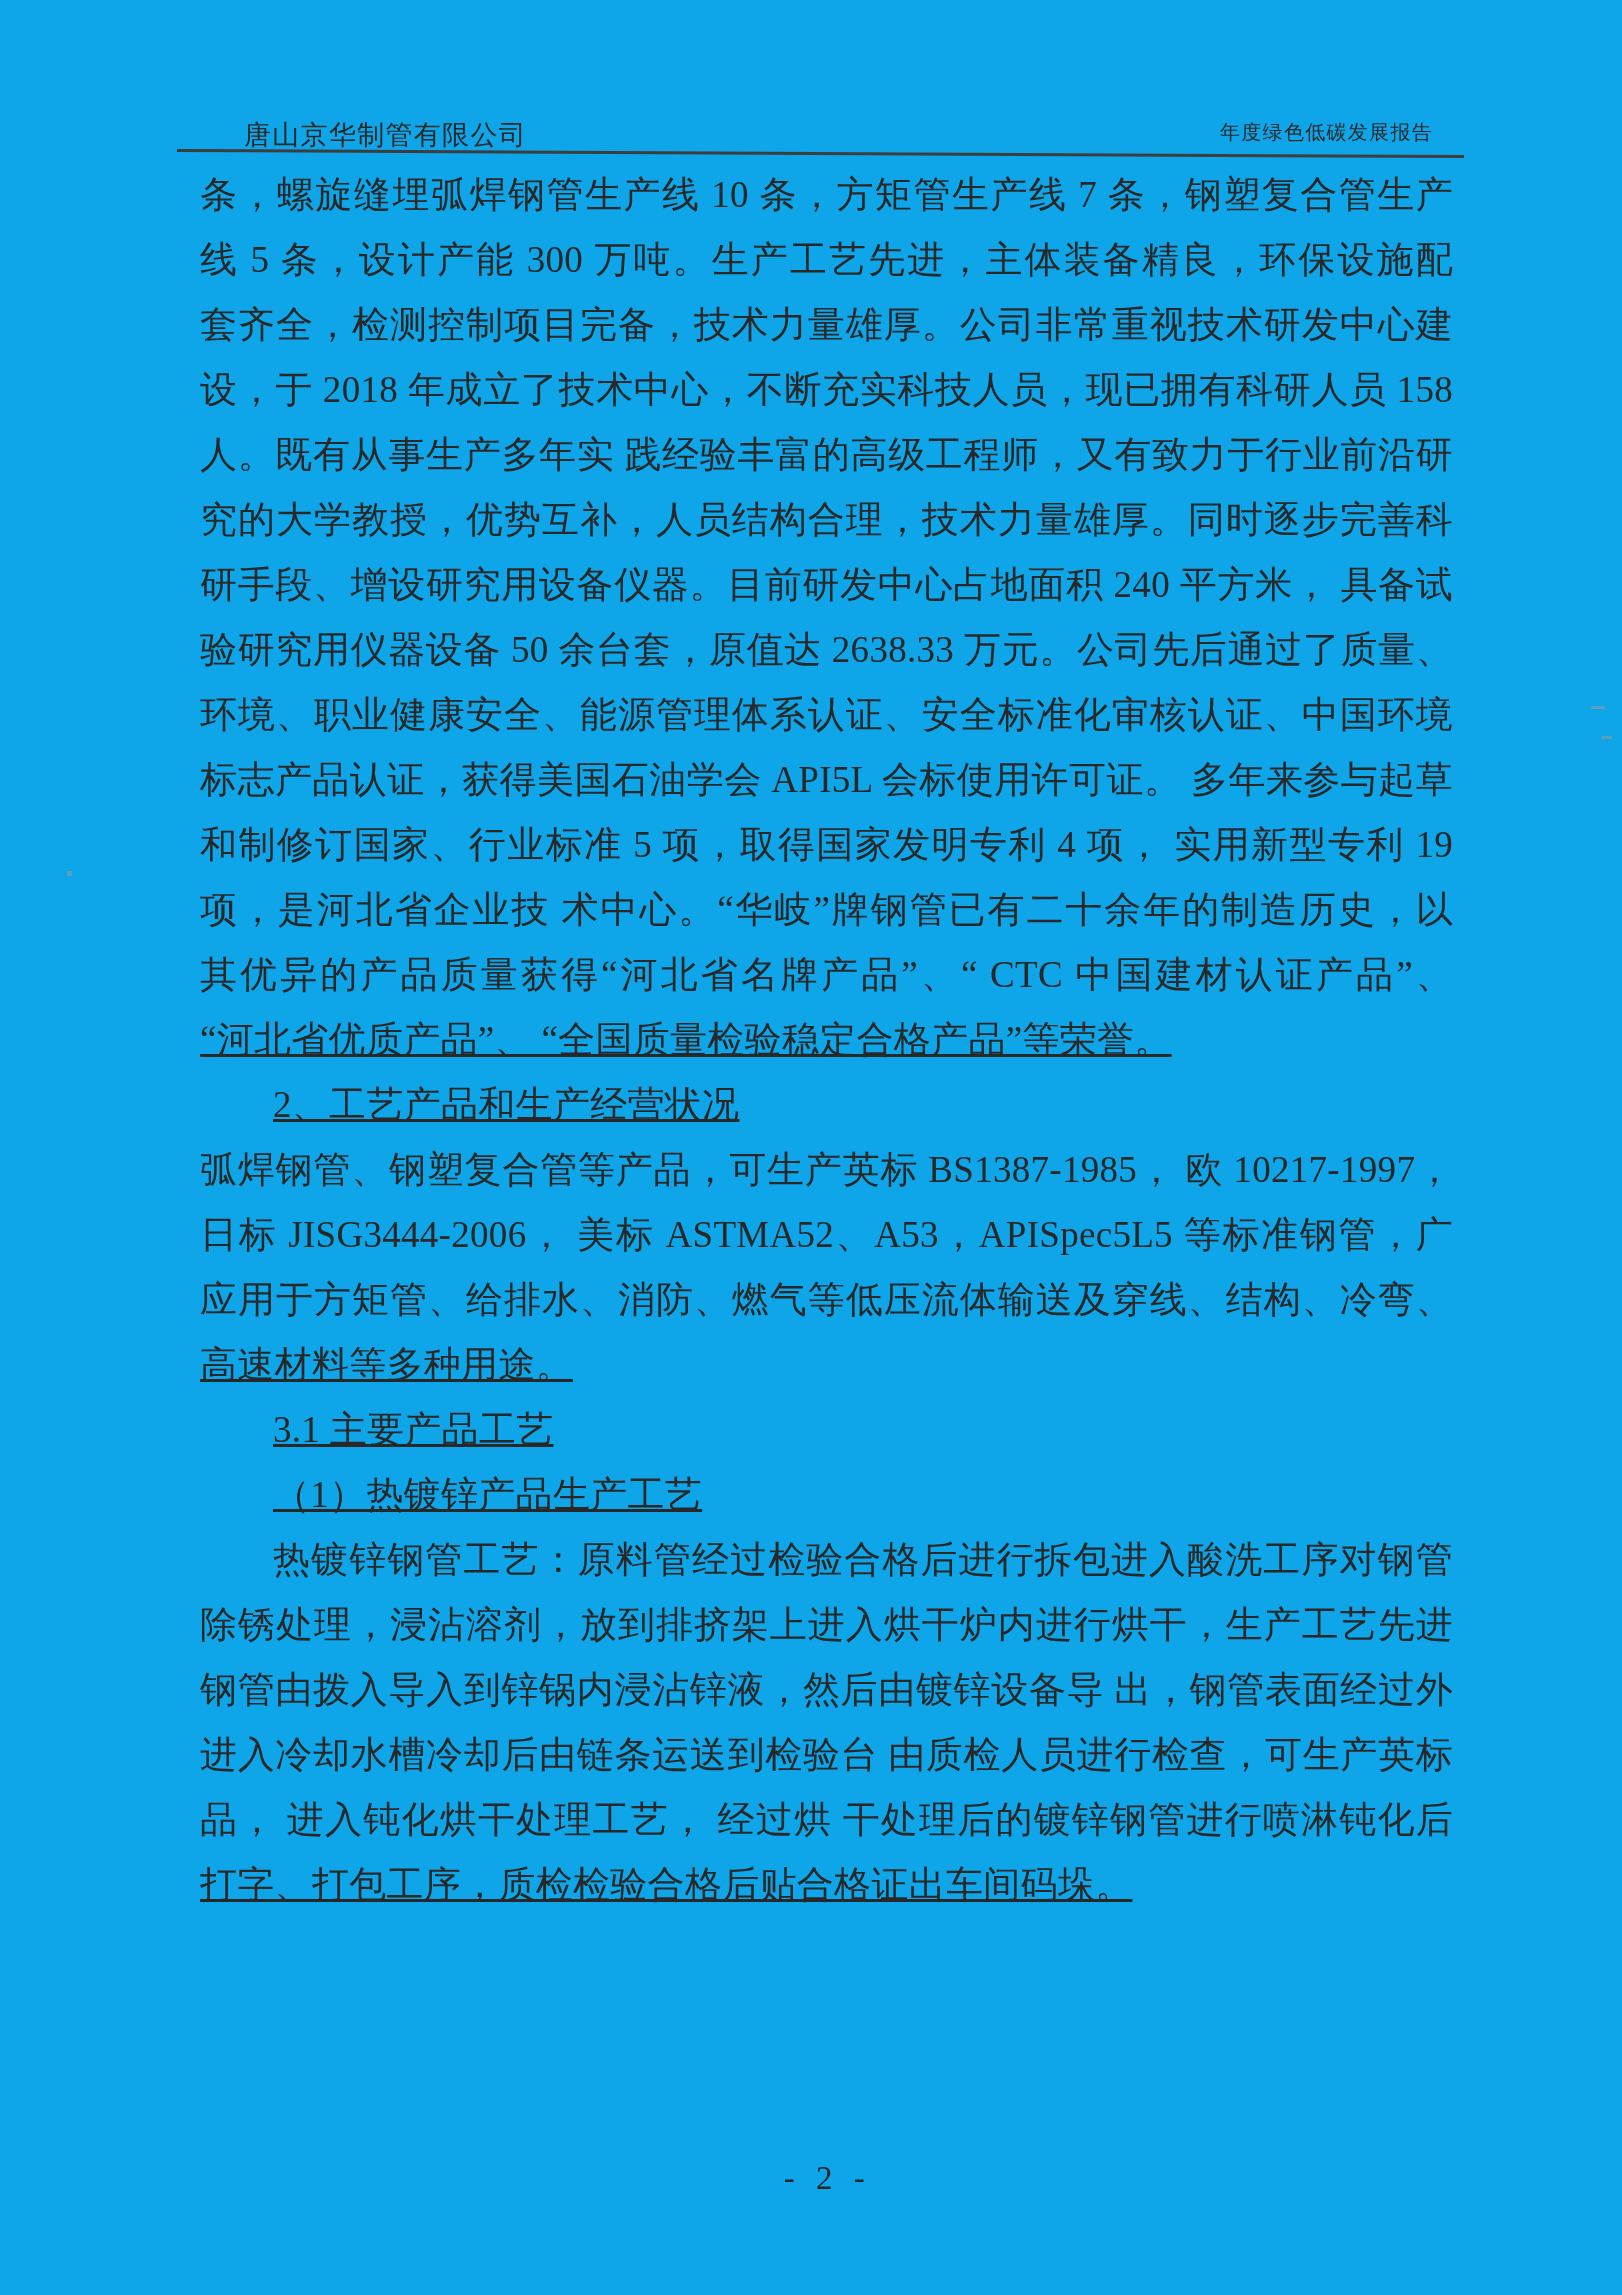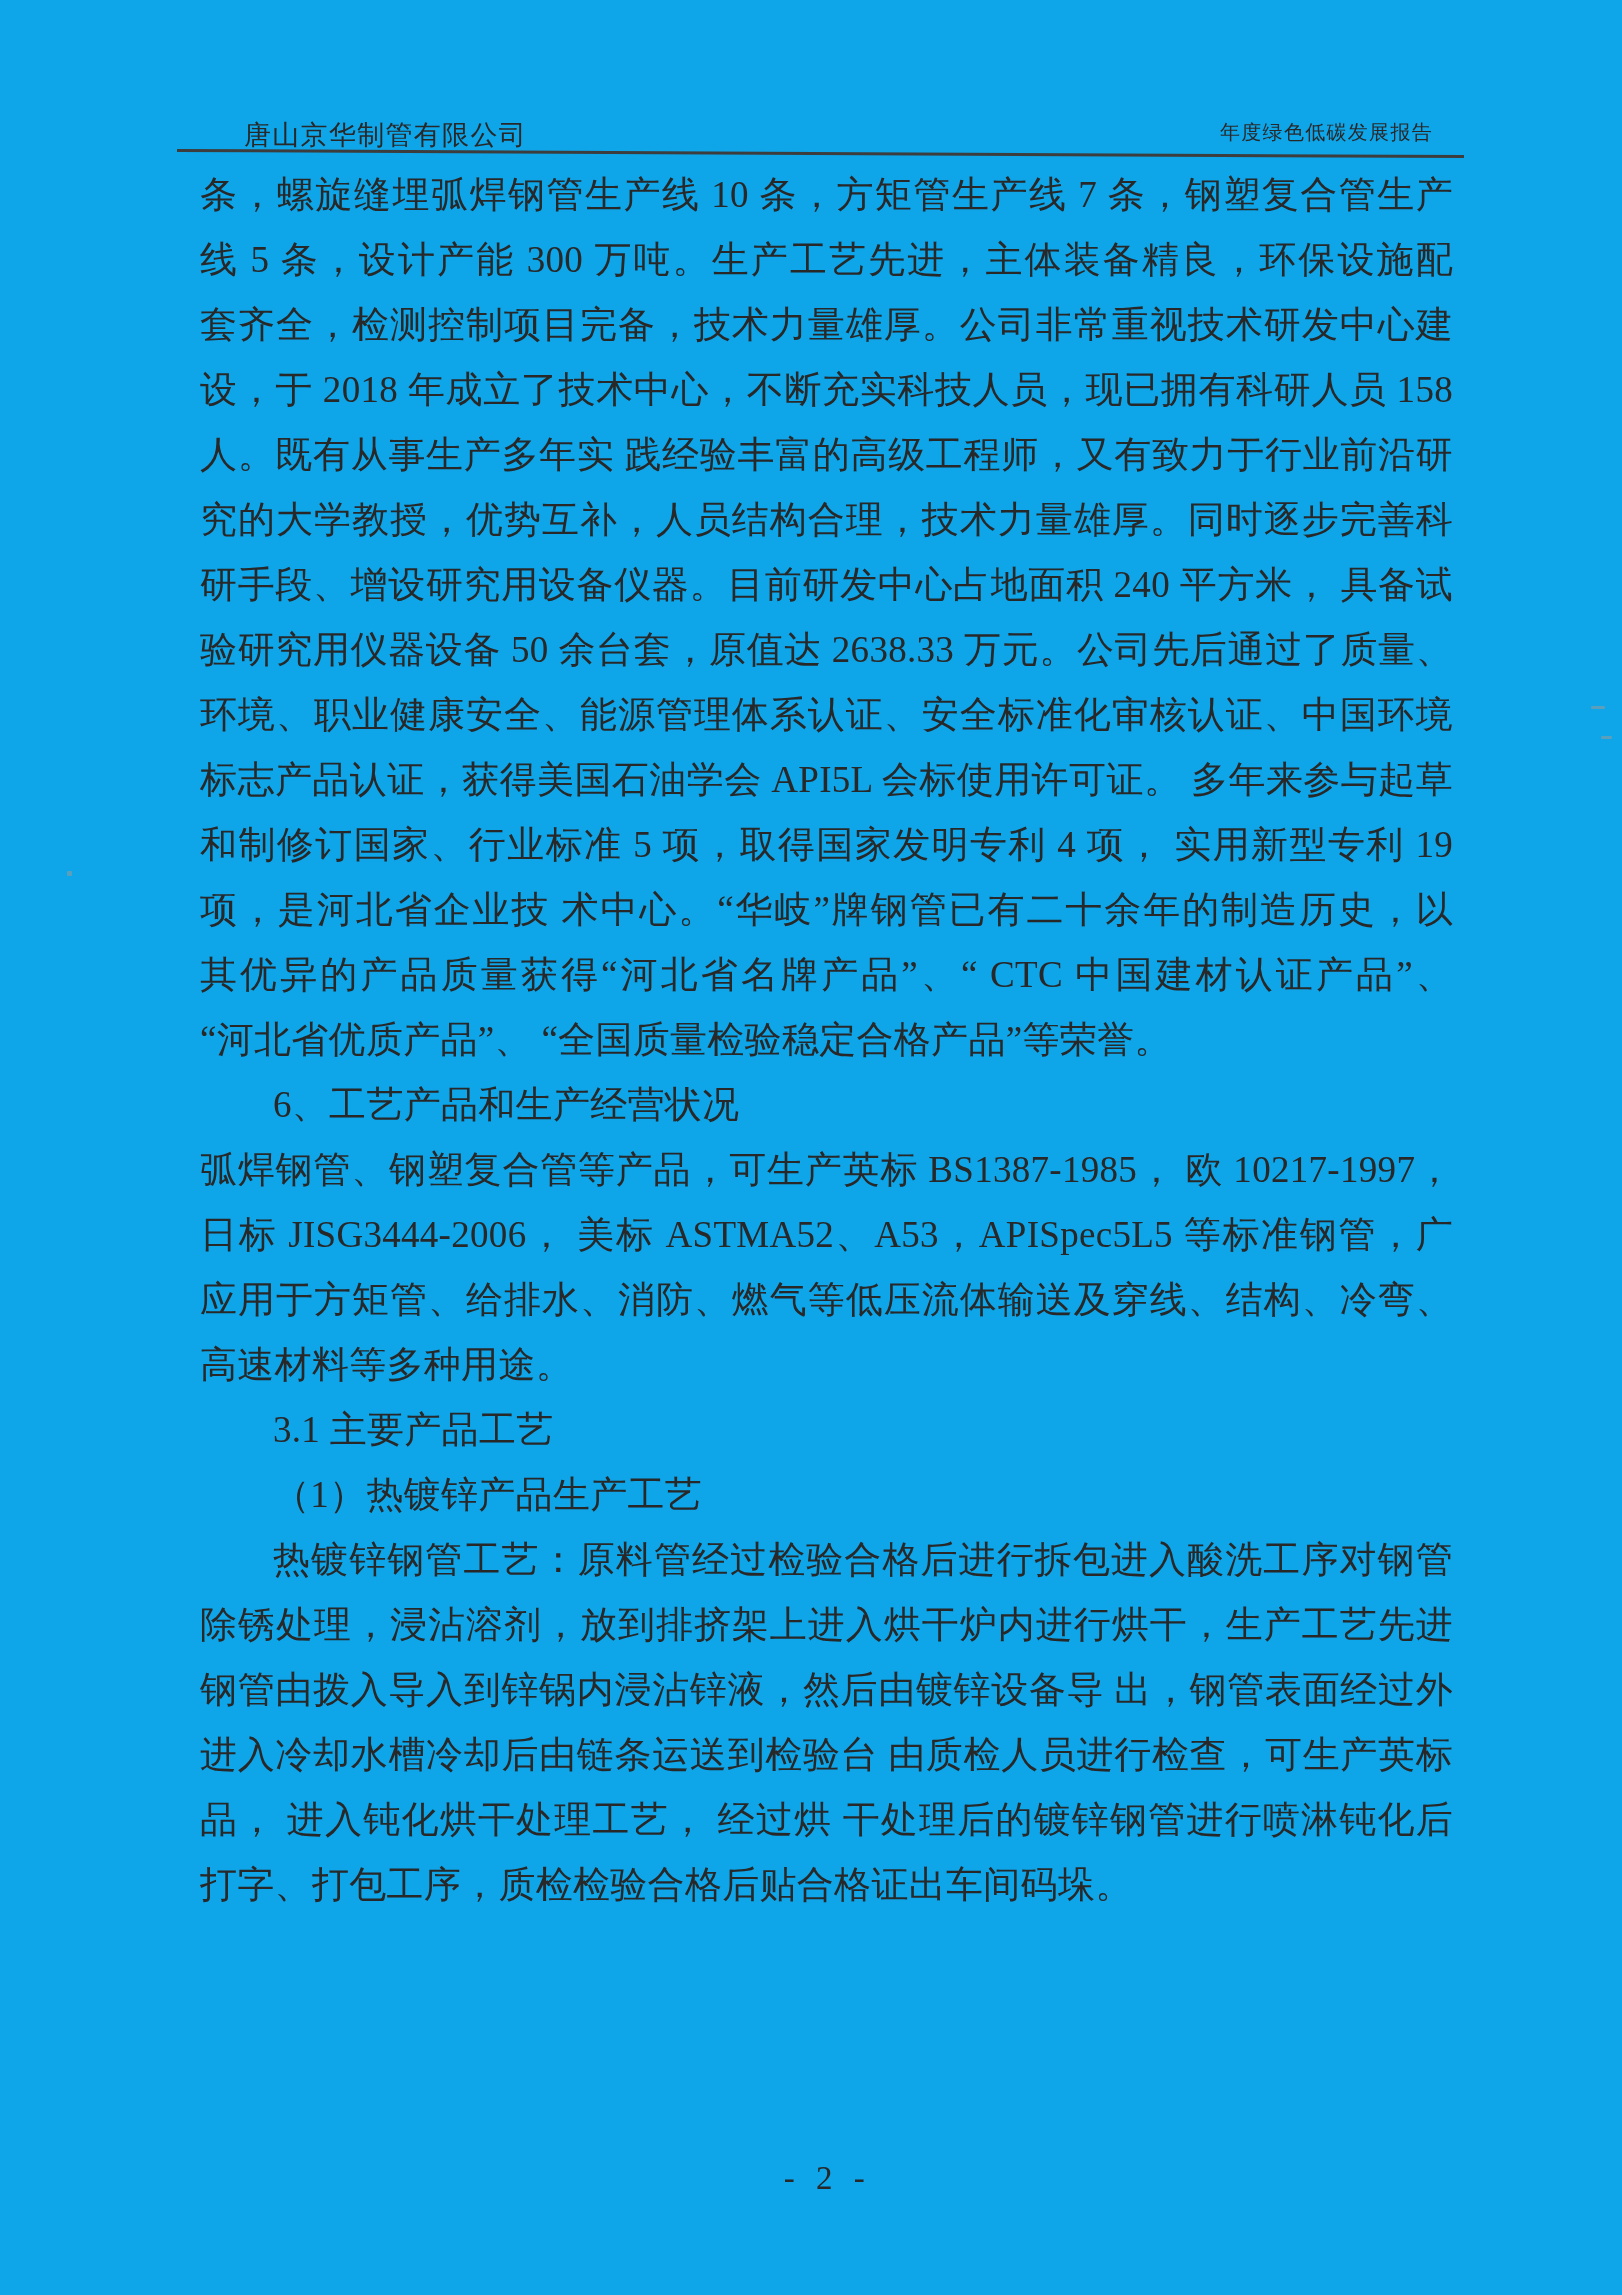--- a/index.html
+++ b/index.html
@@ -59,20 +59,21 @@
     white-space: pre-wrap;
     text-align: justify;
     text-align-last: justify;
     text-justify: inter-character;
     overflow: hidden;
     margin-left: 20px;
   }
   .line.short {
     text-align: right;
     text-align-last: left;
+    text-decoration: underline;
   }
   .line.indent {
     text-indent: 73px;
   }
   
   .footer {
     position: absolute;
     left: 0;
     top: 2160px;
     width: 100%;
@@ -111,21 +112,21 @@
       <div class="line">人。既有从事生产多年实 践经验丰富的高级工程师，又有致力于行业前沿研</div>
       <div class="line">究的大学教授，优势互补，人员结构合理，技术力量雄厚。同时逐步完善科</div>
       <div class="line">研手段、增设研究用设备仪器。目前研发中心占地面积 240 平方米， 具备试</div>
       <div class="line">验研究用仪器设备 50 余台套，原值达 2638.33 万元。公司先后通过了质量、</div>
       <div class="line">环境、职业健康安全、能源管理体系认证、安全标准化审核认证、中国环境</div>
       <div class="line">标志产品认证，获得美国石油学会 API5L 会标使用许可证。 多年来参与起草</div>
       <div class="line">和制修订国家、行业标准 5 项，取得国家发明专利 4 项， 实用新型专利 19</div>
       <div class="line">项，是河北省企业技 术中心。“华岐”牌钢管已有二十余年的制造历史，以</div>
       <div class="line">其优异的产品质量获得“河北省名牌产品”、“ CTC 中国建材认证产品”、</div>
       <div class="line short">“河北省优质产品”、 “全国质量检验稳定合格产品”等荣誉。</div>
-      <div class="line indent short">6、工艺产品和生产经营状况</div>
+      <div class="line indent short">2、工艺产品和生产经营状况</div>
       <div class="line">弧焊钢管、钢塑复合管等产品，可生产英标 BS1387-1985， 欧 10217-1997，</div>
       <div class="line">日标 JISG3444-2006， 美标 ASTMA52、A53，APISpec5L5 等标准钢管，广泛</div>
       <div class="line">应用于方矩管、给排水、消防、燃气等低压流体输送及穿线、结构、冷弯、</div>
       <div class="line short">高速材料等多种用途。</div>
       <div class="line indent short">3.1 主要产品工艺</div>
       <div class="line indent short">（1）热镀锌产品生产工艺</div>
       <div class="line indent">热镀锌钢管工艺：原料管经过检验合格后进行拆包进入酸洗工序对钢管</div>
       <div class="line">除锈处理，浸沾溶剂，放到排挤架上进入烘干炉内进行烘干，生产工艺先进</div>
       <div class="line">钢管由拨入导入到锌锅内浸沾锌液，然后由镀锌设备导 出，钢管表面经过外</div>
       <div class="line">进入冷却水槽冷却后由链条运送到检验台 由质检人员进行检查，可生产英标</div>

